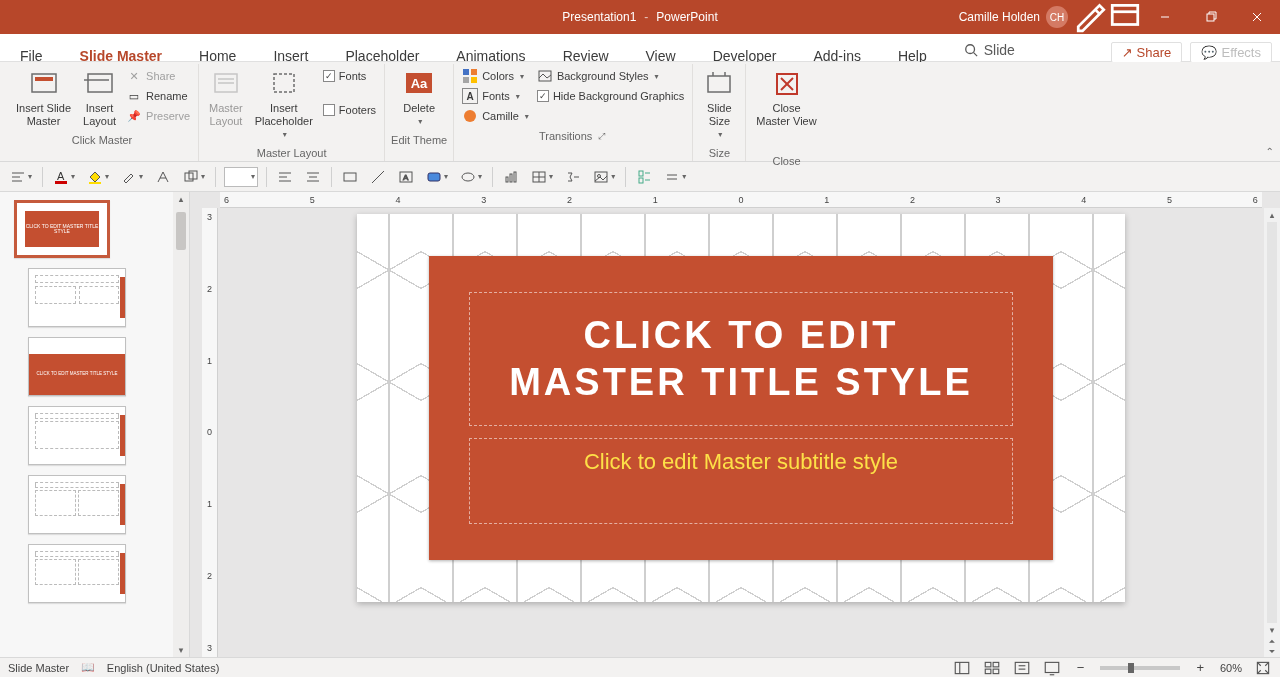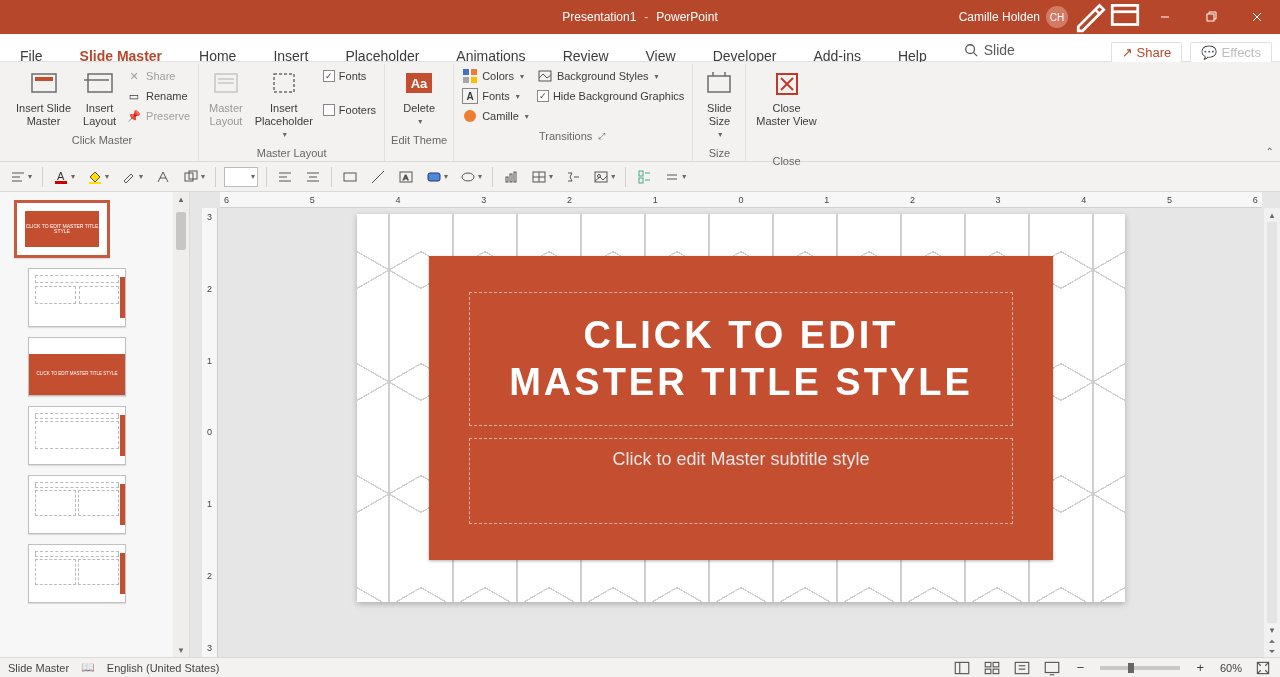--- a/index.html
+++ b/index.html
@@ -73,21 +73,21 @@
 .vruler { position:absolute; top:16px; left:12px; width:16px; bottom:0; background:#f7f7f7; border-right:1px solid #d0d0d0;}
 .vruler .ticks { position:absolute; inset:0; display:flex; flex-direction:column; justify-content:space-between; font-size:9px; color:#444; align-items:center; padding:4px 0;}
 .canvas-wrap { position:absolute; top:22px; left:40px; right:28px; bottom:10px; display:flex; align-items:flex-start; justify-content:center;}
 .slide { width: 768px; height:388px; background:#fff; position:relative; box-shadow: 0 2px 6px rgba(0,0,0,.25); background-image:
   linear-gradient(30deg, transparent 49.5%, #cfcfcf 49.5%, #cfcfcf 50.5%, transparent 50.5%),
   linear-gradient(150deg, transparent 49.5%, #cfcfcf 49.5%, #cfcfcf 50.5%, transparent 50.5%),
   linear-gradient(90deg, transparent 49%, #cfcfcf 49%, #cfcfcf 51%, transparent 51%);
   background-size: 64px 112px, 64px 112px, 64px 112px; background-color:#fff;}
 .slide .orange-box { position:absolute; left:72px; right:72px; top:42px; bottom:42px; background:#c44f30; box-shadow:0 1px 3px rgba(0,0,0,.3);}
 .slide .title-ph { position:absolute; left:40px; right:40px; top:36px; height:134px; border:1px dashed rgba(255,255,255,.55); display:flex; align-items:center; justify-content:center; text-align:center; color:#fff; font-size:38px; letter-spacing:3px; line-height:1.25; padding:0 20px; font-family:"Arial Black","Segoe UI",sans-serif; font-weight:700; text-transform:uppercase;}
-.slide .sub-ph { position:absolute; left:40px; right:40px; top:182px; bottom:36px; border:1px dashed rgba(255,255,255,.55); color:#e5e5e5; font-size:18px; display:flex; align-items:flex-start; justify-content:center; padding-top:10px;}
+.slide .sub-ph { position:absolute; left:40px; right:40px; top:182px; bottom:36px; border:1px dashed rgba(255,255,255,.55); color:#fde047; font-size:22px; display:flex; align-items:flex-start; justify-content:center; padding-top:10px;}
 .editor .vscroll { position:absolute; right:0; top:16px; bottom:0; width:16px; background:#f1f1f1; display:flex; flex-direction:column; align-items:center;}
 .editor .vscroll .arrow { font-size:9px; color:#666; padding:2px;}
 .editor .vscroll .track { flex:1; width:10px; background:#e4e4e4;}
 .editor .vscroll .dblarrow { font-size:8px; color:#666;}
 
 
 .statusbar { height:20px; background:#f3f2f1; border-top:1px solid #d9d9d9; display:flex; align-items:center; font-size:11px; color:#444; padding:0 8px; gap:12px;}
 .statusbar .spacer{flex:1;}
 .statusbar .viewbtn { width:18px; height:16px; display:flex;align-items:center;justify-content:center; cursor:pointer;}
 .zoom-slider { width:80px; height:4px; background:#c8c8c8; position:relative;}

